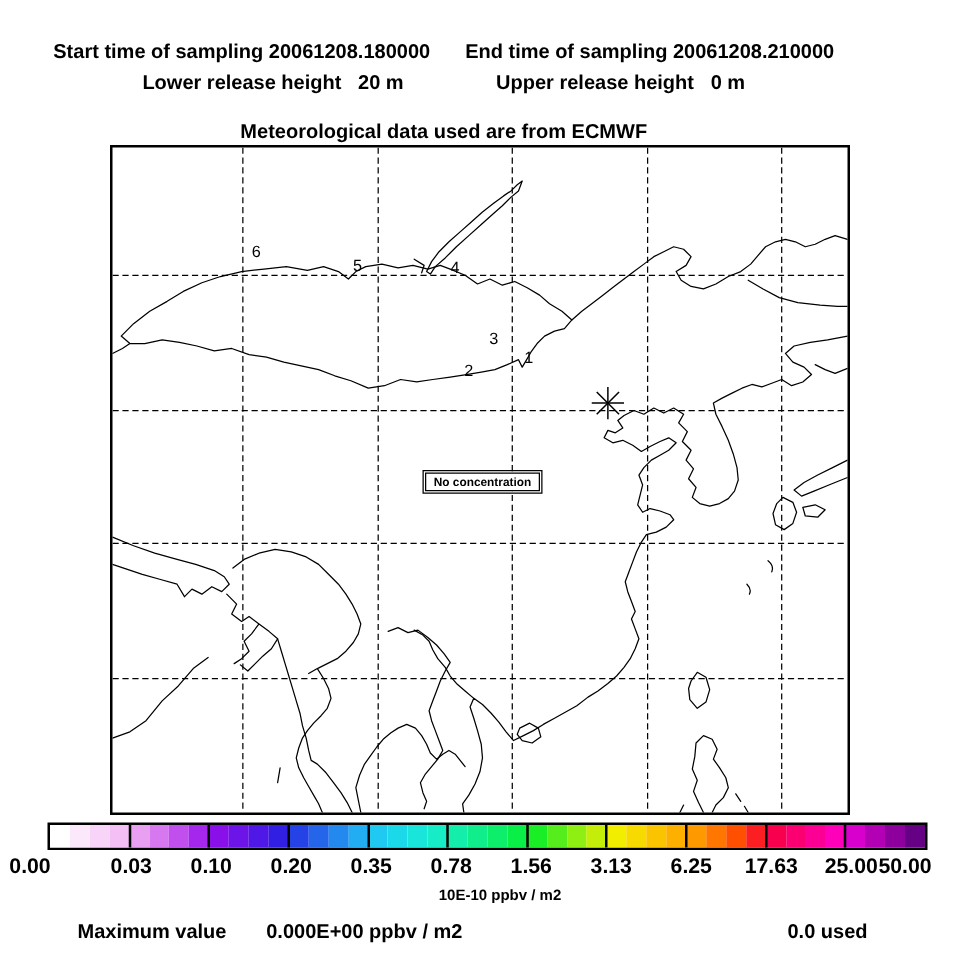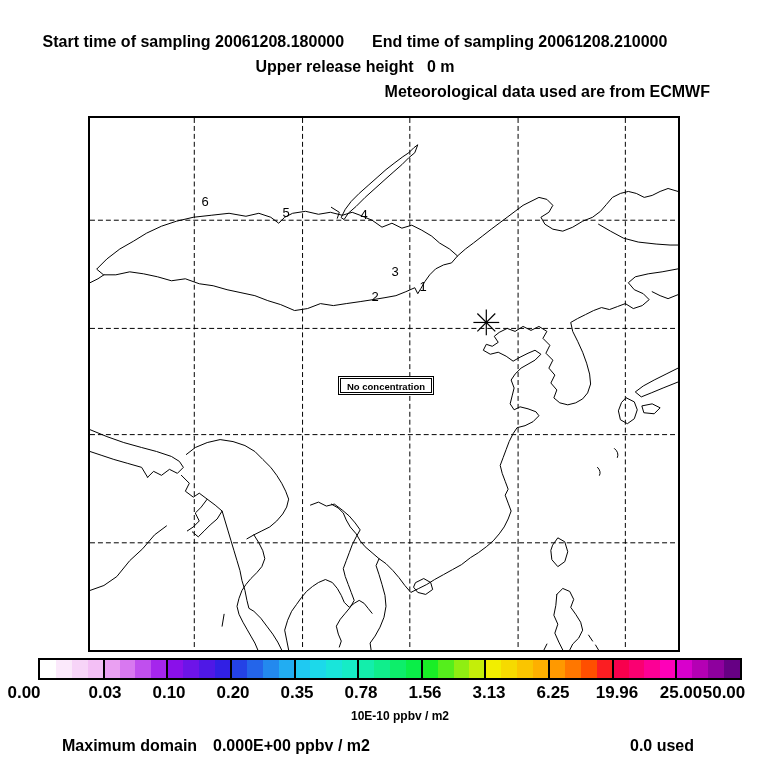--- a/index.html
+++ b/index.html
@@ -5,21 +5,21 @@
   html,body{margin:0;padding:0;background:#fff;}
   #page{position:relative;width:768px;height:768px;background:#fff;overflow:hidden;
         font-family:"Liberation Sans","DejaVu Sans",sans-serif;color:#000;}
   .abs{position:absolute;}
   #plot-title{top:5px;left:0;width:768px;text-align:center;font-size:19px;font-weight:bold;
               white-space:nowrap;letter-spacing:-0.3px;}
   .hline{left:0;width:710px;display:flex;justify-content:center;font-size:16px;font-weight:bold;
          white-space:pre;}
   #hline2{top:33px;gap:28px;}
   #hline3{top:58px;gap:74px;}
-  #hline4{top:83px;justify-content:flex-end;}
+  #hline4{top:97px;}
   #map-frame{top:116px;left:88px;width:592px;height:536px;border:2px solid #000;
              box-sizing:border-box;background:#fff;}
   #map-svg{display:block;width:100%;height:100%;}
   .coast{fill:none;stroke:#000;stroke-width:1;stroke-linejoin:round;stroke-linecap:round;}
   .grid line{stroke:#000;stroke-width:1;stroke-dasharray:5 3;}
   .star line{stroke:#000;stroke-width:1.2;}
   .daynum{position:absolute;font-size:13px;font-weight:normal;transform:translate(-50%,-50%);}
   #no-conc{position:absolute;left:250px;top:260px;width:92px;height:15px;line-height:15px;
            text-align:center;font-size:9.5px;font-weight:bold;background:#fff;
            border:1px solid #000;outline:1px solid #000;outline-offset:1px;box-sizing:border-box;
@@ -42,20 +42,21 @@
 
 <div id="page">
 
 
   <div id="hline2" class="abs hline">
     <span>Start time of sampling 20061208.180000</span>
     <span>End time of sampling 20061208.210000</span>
   </div>
 
   <div id="hline3" class="abs hline">
+    <span>Lower release height   20 m</span>
     <span>Upper release height   0 m</span>
   </div>
 
   <div id="hline4" class="abs hline">
     <span>Meteorological data used are from ECMWF</span>
   </div>
 
   <div id="map-frame" class="abs">
     <svg id="map-svg" viewBox="0 0 592 536" preserveAspectRatio="none">
       <g>
@@ -189,26 +190,26 @@
   <div id="tick-row" class="abs">
       <span class="tick" style="left: 24px;">0.00</span>
       <span class="tick" style="left: 105px;">0.03</span>
       <span class="tick" style="left: 169px;">0.10</span>
       <span class="tick" style="left: 233px;">0.20</span>
       <span class="tick" style="left: 297px;">0.35</span>
       <span class="tick" style="left: 361px;">0.78</span>
       <span class="tick" style="left: 425px;">1.56</span>
       <span class="tick" style="left: 489px;">3.13</span>
       <span class="tick" style="left: 553px;">6.25</span>
-      <span class="tick" style="left: 617px;">19.96</span>
+      <span class="tick" style="left: 617px;">17.63</span>
       <span class="tick" style="left: 681px;">25.00</span>
       <span class="tick" style="left: 724px;">50.00</span>
     </div>
 
   <div id="units-label" class="abs">10E-10 ppbv / m2</div>
 
   <div id="foot-line" class="abs">
-    <span id="max-label">Maximum domain</span>
+    <span id="max-label">Maximum value</span>
     <span id="max-value">0.000E+00 ppbv / m2</span>
     <span id="ratio-value">0.0 used</span>
   </div>
 
 </div>
 
 </body></html>

